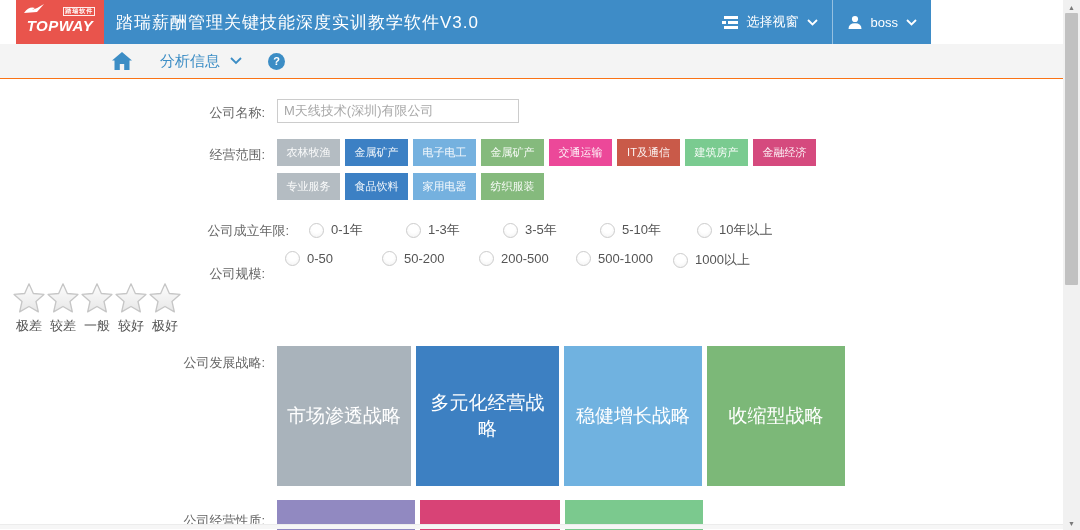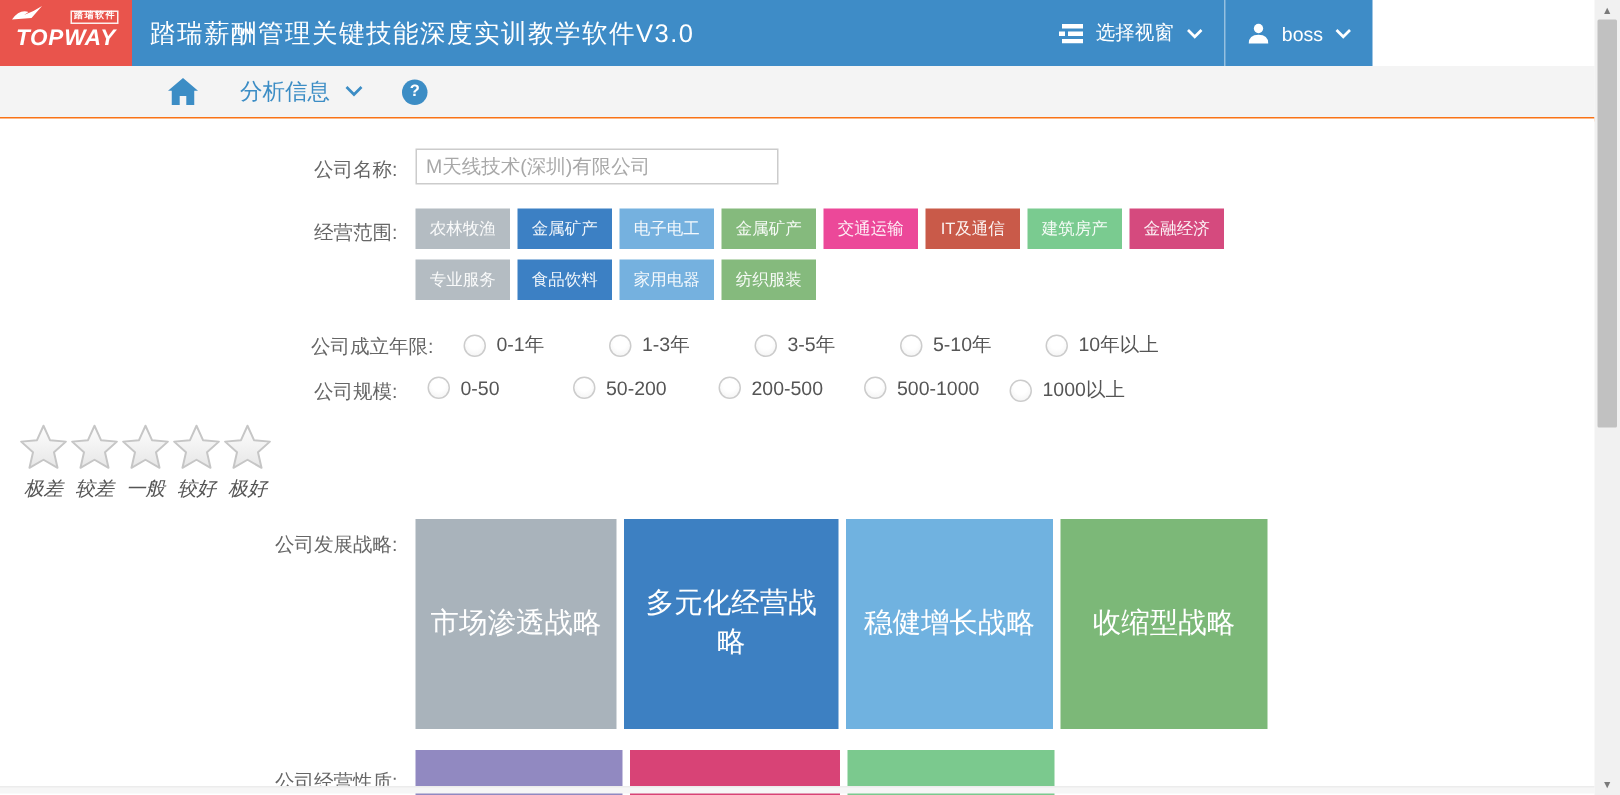--- a/index.html
+++ b/index.html
@@ -3,21 +3,21 @@
 <meta charset="utf-8">
 <style>
   html,body{margin:0;padding:0;}
   body{
     width:1080px;height:530px;overflow:hidden;position:relative;
     background:#fff;font-family:"Liberation Sans","DejaVu Sans",sans-serif;
     -webkit-font-smoothing:antialiased;
   }
   
   .header{
-    position:absolute;top:0;left:0;width:915px;height:44px;
+    position:absolute;top:0;left:16px;width:915px;height:44px;
     background:#3e8cc7;display:flex;align-items:center;
   }
   .logo{
     width:88px;height:44px;background:#e9544c;flex:none;
     position:relative;display:flex;align-items:center;justify-content:center;
   }
   .logo-inner{position:relative;color:#fff;}
   .brand{
     font-style:italic;font-weight:bold;font-size:15px;letter-spacing:.5px;
     display:block;margin-top:6px;
@@ -78,21 +78,21 @@
   .radio-item{width:97px;flex:none;display:flex;align-items:center;cursor:pointer;}
   .radio-circle{
     width:13px;height:13px;border-radius:50%;border:1px solid #ccc;flex:none;
     background:radial-gradient(circle at 50% 35%,#ffffff 40%,#f0f0f0 100%);
   }
   .radio-label{margin-left:7px;font-size:13px;color:#555;white-space:nowrap;}
   
   .stars-wrap{display:flex;flex-direction:column;}
   .stars-row{display:flex;}
   .star-cell{width:34px;flex:none;display:flex;justify-content:center;cursor:pointer;}
-  .star-labels{display:flex;margin-top:2px;font-style:italic;}
+  .star-labels{display:flex;margin-top:2px;}
   .star-label{width:34px;flex:none;text-align:center;font-size:13px;color:#555;}
   
   .block{
     height:140px;margin-right:5px;flex:none;display:flex;align-items:center;
     justify-content:center;text-align:center;color:#fff;font-size:19px;
     cursor:pointer;line-height:1.35;
   }
   .block .blabel{display:block;}
   .b0{width:134px;} .b1{width:143px;} .b2{width:138px;} .b3{width:138px;}
   .b1 .blabel{max-width:118px;}
@@ -239,21 +239,21 @@
         <span class="radio-label">5-10年</span>
       </div>
       <div class="radio-item">
         <span class="radio-circle"></span>
         <span class="radio-label">10年以上</span>
       </div>
     </div>
   </div>
 
   <div class="frow" style="top:172px;">
-    <div class="flabel" style="padding-top:1px;">公司规模:</div>
+    <div class="flabel" style="padding-top:1px;margin-top:13px;">公司规模:</div>
     <div class="fbody" style="padding-left:8px;">
       <div class="radio-item">
         <span class="radio-circle"></span>
         <span class="radio-label">0-50</span>
       </div>
       <div class="radio-item">
         <span class="radio-circle"></span>
         <span class="radio-label">50-200</span>
       </div>
       <div class="radio-item">

